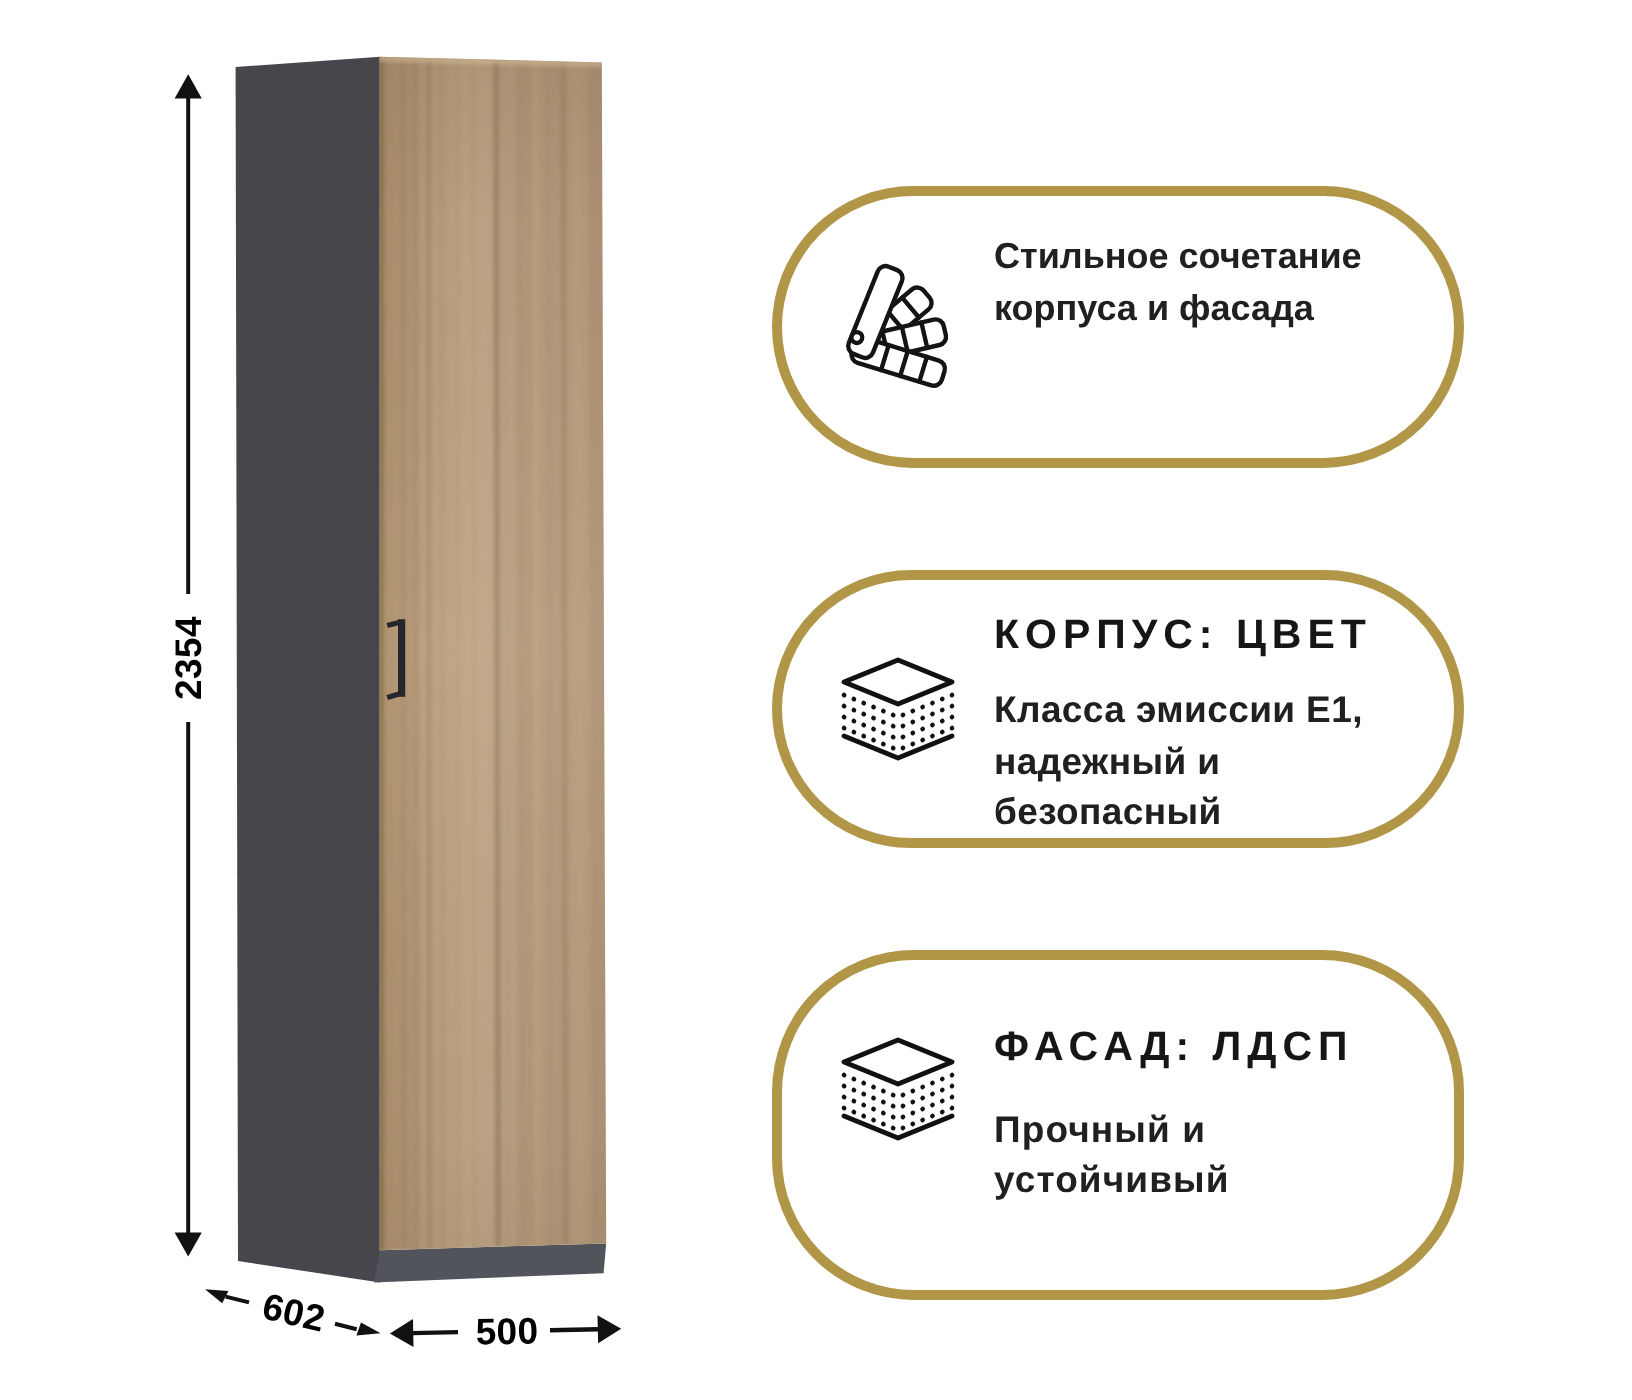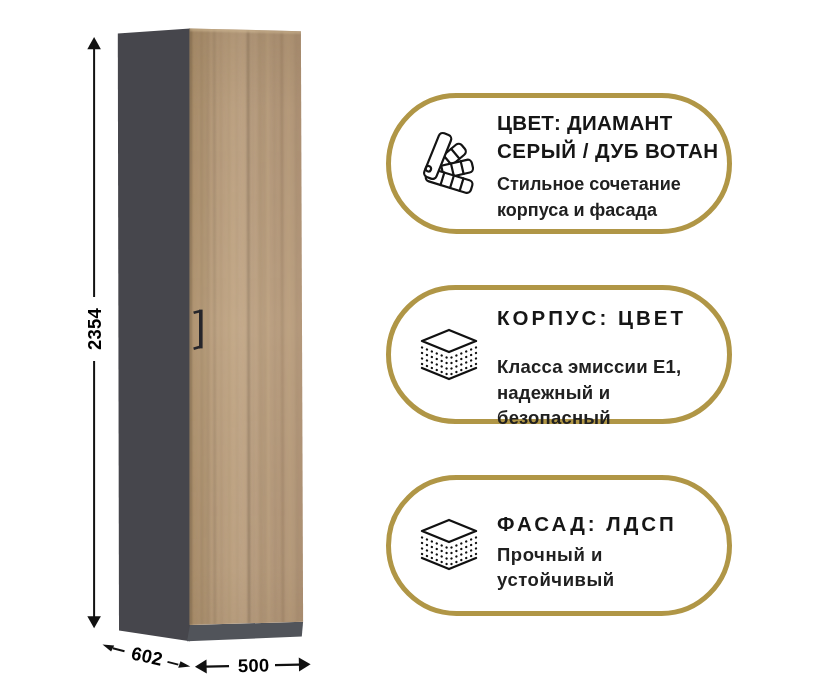--- a/index.html
+++ b/index.html
@@ -100,36 +100,35 @@
   <polygon points="194.9,665.6 206.6,658.6 206.6,672.6" fill="#111"></polygon>
   <path d="M206,665.6 L229,665.6" stroke="#111" stroke-width="2.2"></path>
   <path d="M275,665.6 L299,665.6" stroke="#111" stroke-width="2.2"></path>
   <polygon points="310.6,665.6 298.9,658.6 298.9,672.6" fill="#111"></polygon>
   <text x="237.8" y="672" font-size="18.5" font-weight="bold" letter-spacing="0.2">500</text>
  </g>
 </svg>
 
 <div class="cap" style="top:93px;height:141px">
  <div class="txt" style="top:10.5px">
-  <div class="t">ЦВЕТ: ДИАМАНТ<br><span style="letter-spacing:.5px">СЕРЫЙ / ДУБ ВОТАН</span></div>
   <div class="s s1" style="margin-top:6px">Стильное сочетание<br>корпуса и фасада</div>
  </div>
 </div>
 
 <div class="cap" style="top:285px;height:139px">
  <div class="txt" style="top:14px">
   <div class="t t2">КОРПУС: ЦВЕТ</div>
-  <div class="s s23" style="margin-top:22px">Класса эмиссии Е1,<br>надежный и<br>безопасный</div>
+  <div class="s s23" style="margin-top:10px">Класса эмиссии Е1,<br>надежный и<br>безопасный</div>
  </div>
 </div>
 
-<div class="cap" style="top:475px;height:141px">
+<div class="cap" style="top:475px;height:175px">
  <div class="txt" style="top:29.5px">
   <div class="t t3">ФАСАД: ЛДСП</div>
-  <div class="s s23" style="margin-top:4px;letter-spacing:.55px">Прочный и<br>устойчивый</div>
+  <div class="s s23" style="margin-top:14px;letter-spacing:.55px">Прочный и<br>устойчивый</div>
  </div>
 </div>
 
 <svg class="icon" style="left:409px;top:124px" width="73" height="80" viewBox="0 0 73 80">
  <g stroke="#141414" stroke-width="2.2" stroke-linejoin="round" stroke-linecap="round">
   <g transform="translate(21,51) rotate(50)">
    <rect x="-6.5" y="-43.5" width="13" height="47" rx="4.2" fill="#fff"></rect>
    <path d="M-6.5,-33 L6.5,-33 M-6.5,-23 L6.5,-23 M-6.5,-13 L6.5,-13" fill="none"></path>
   </g>
   <g transform="translate(21,51) rotate(77)">

